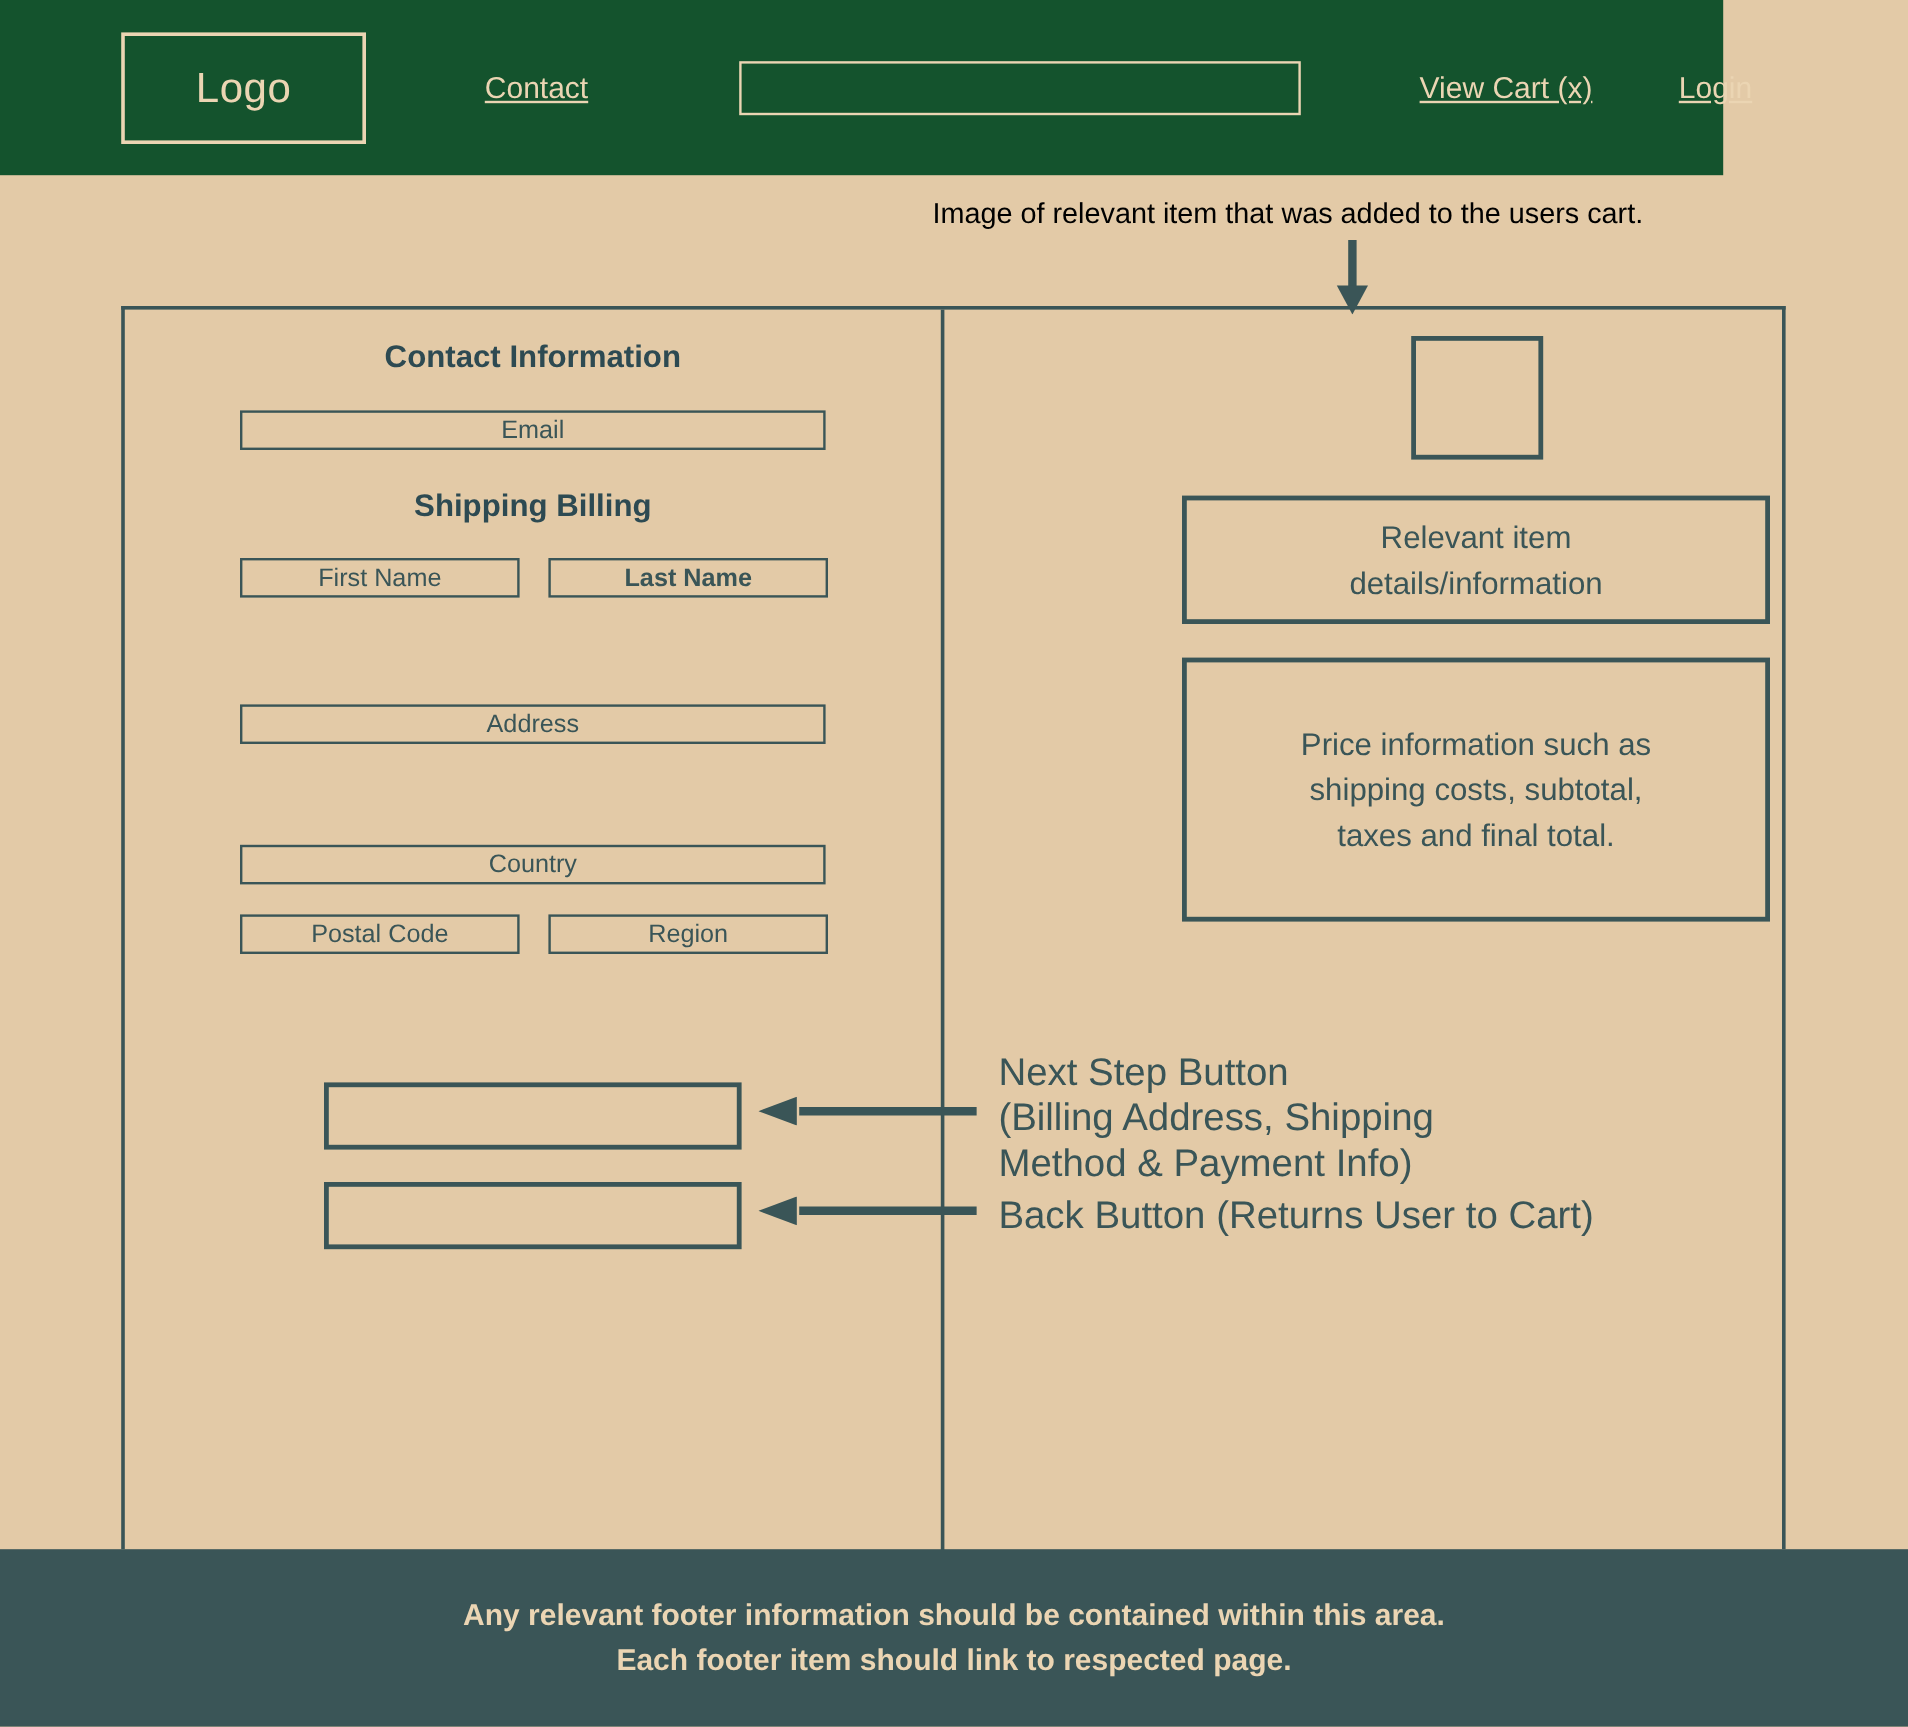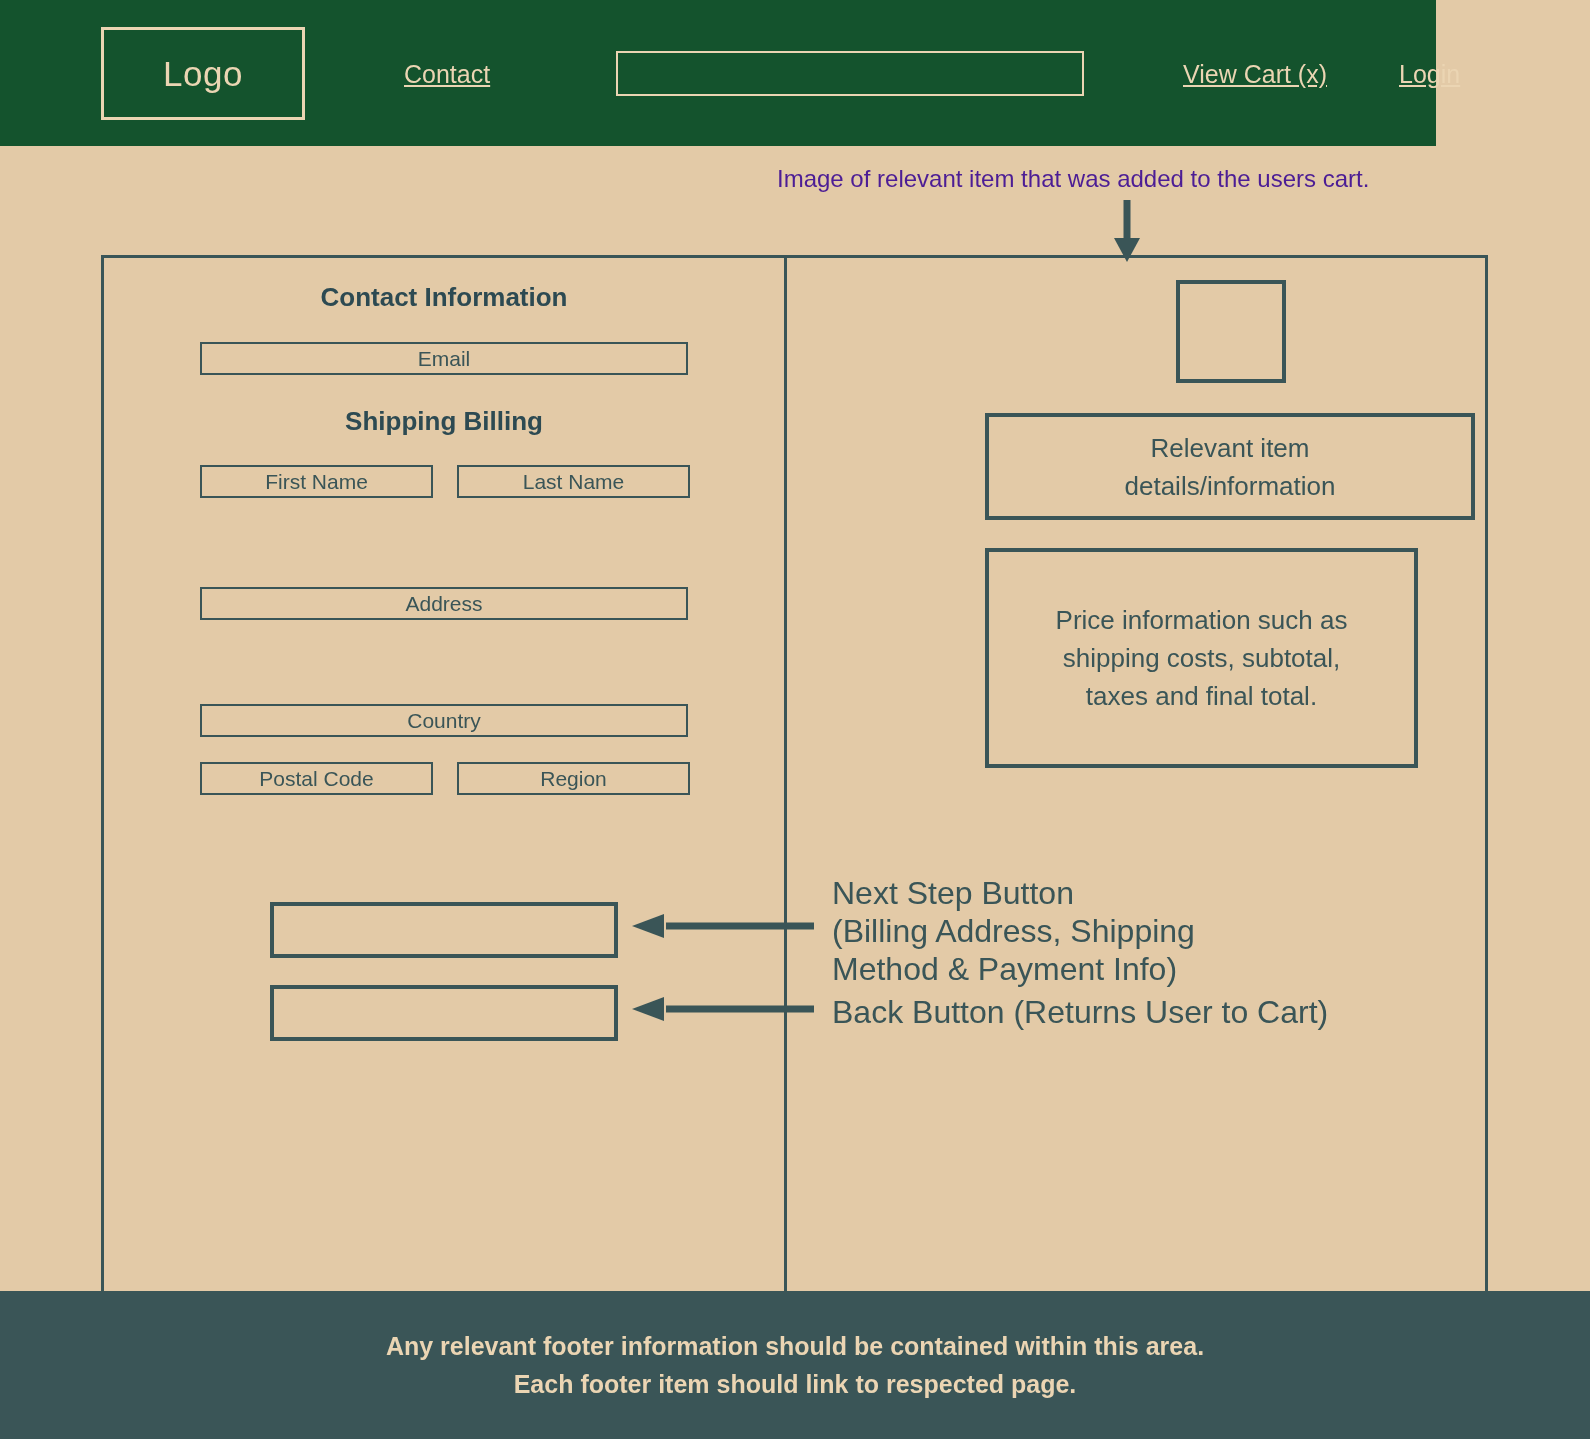--- a/index.html
+++ b/index.html
@@ -73,21 +73,21 @@
     left: 1399px; top: 60px;
     font-size: 25px;
     color: #EBD5B3;
   }
 
   
   #image-annotation {
     position: absolute;
     left: 777px; top: 165px;
     font-size: 24px;
-    color: #4c1d95;
+    color: #000000;
     white-space: nowrap;
   }
   #image-annotation-arrow {
     position: absolute;
     left: 1112px; top: 200px;
     width: 30px; height: 62px;
   }
 
   
   #main-panel {
@@ -131,21 +131,21 @@
     font-family: "Liberation Sans", sans-serif;
     font-size: 21px;
     text-align: center;
     height: 33px;
     line-height: 29px;
   }
   .field::placeholder { color: #3A5557; opacity: 1; }
 
   #field-email      { left: 96px;  top: 84px;  width: 488px; }
   #field-first-name { left: 96px;  top: 207px; width: 233px; }
-  #field-last-name  { left: 353px; top: 207px; width: 233px; }
+  #field-last-name  { left: 353px; top: 207px; width: 233px; font-weight: bold; }
   #field-phone      { left: 96px;  top: 271px; width: 488px; }
   #field-address    { left: 96px;  top: 329px; width: 488px; }
   #field-apartment  { left: 96px;  top: 387px; width: 488px; }
   #field-country    { left: 96px;  top: 446px; width: 488px; }
   #field-postal     { left: 96px;  top: 504px; width: 233px; }
   #field-region     { left: 353px; top: 504px; width: 233px; }
   #field-city       { left: 96px;  top: 562px; width: 488px; }
 
   .action-button {
     position: absolute;
@@ -184,21 +184,21 @@
     font-size: 26px;
     line-height: 38px;
     text-align: center;
     color: #3A5557;
     white-space: pre-line;
   }
 
   #price-info-box {
     position: absolute;
     left: 198px; top: 290px;
-    width: 433px; height: 220px;
+    width: 490px; height: 220px;
     border: 4px solid #3A5557;
     display: flex;
     align-items: center;
     justify-content: center;
   }
   #price-info-box .box-text {
     font-size: 26px;
     line-height: 38px;
     text-align: center;
     color: #3A5557;

